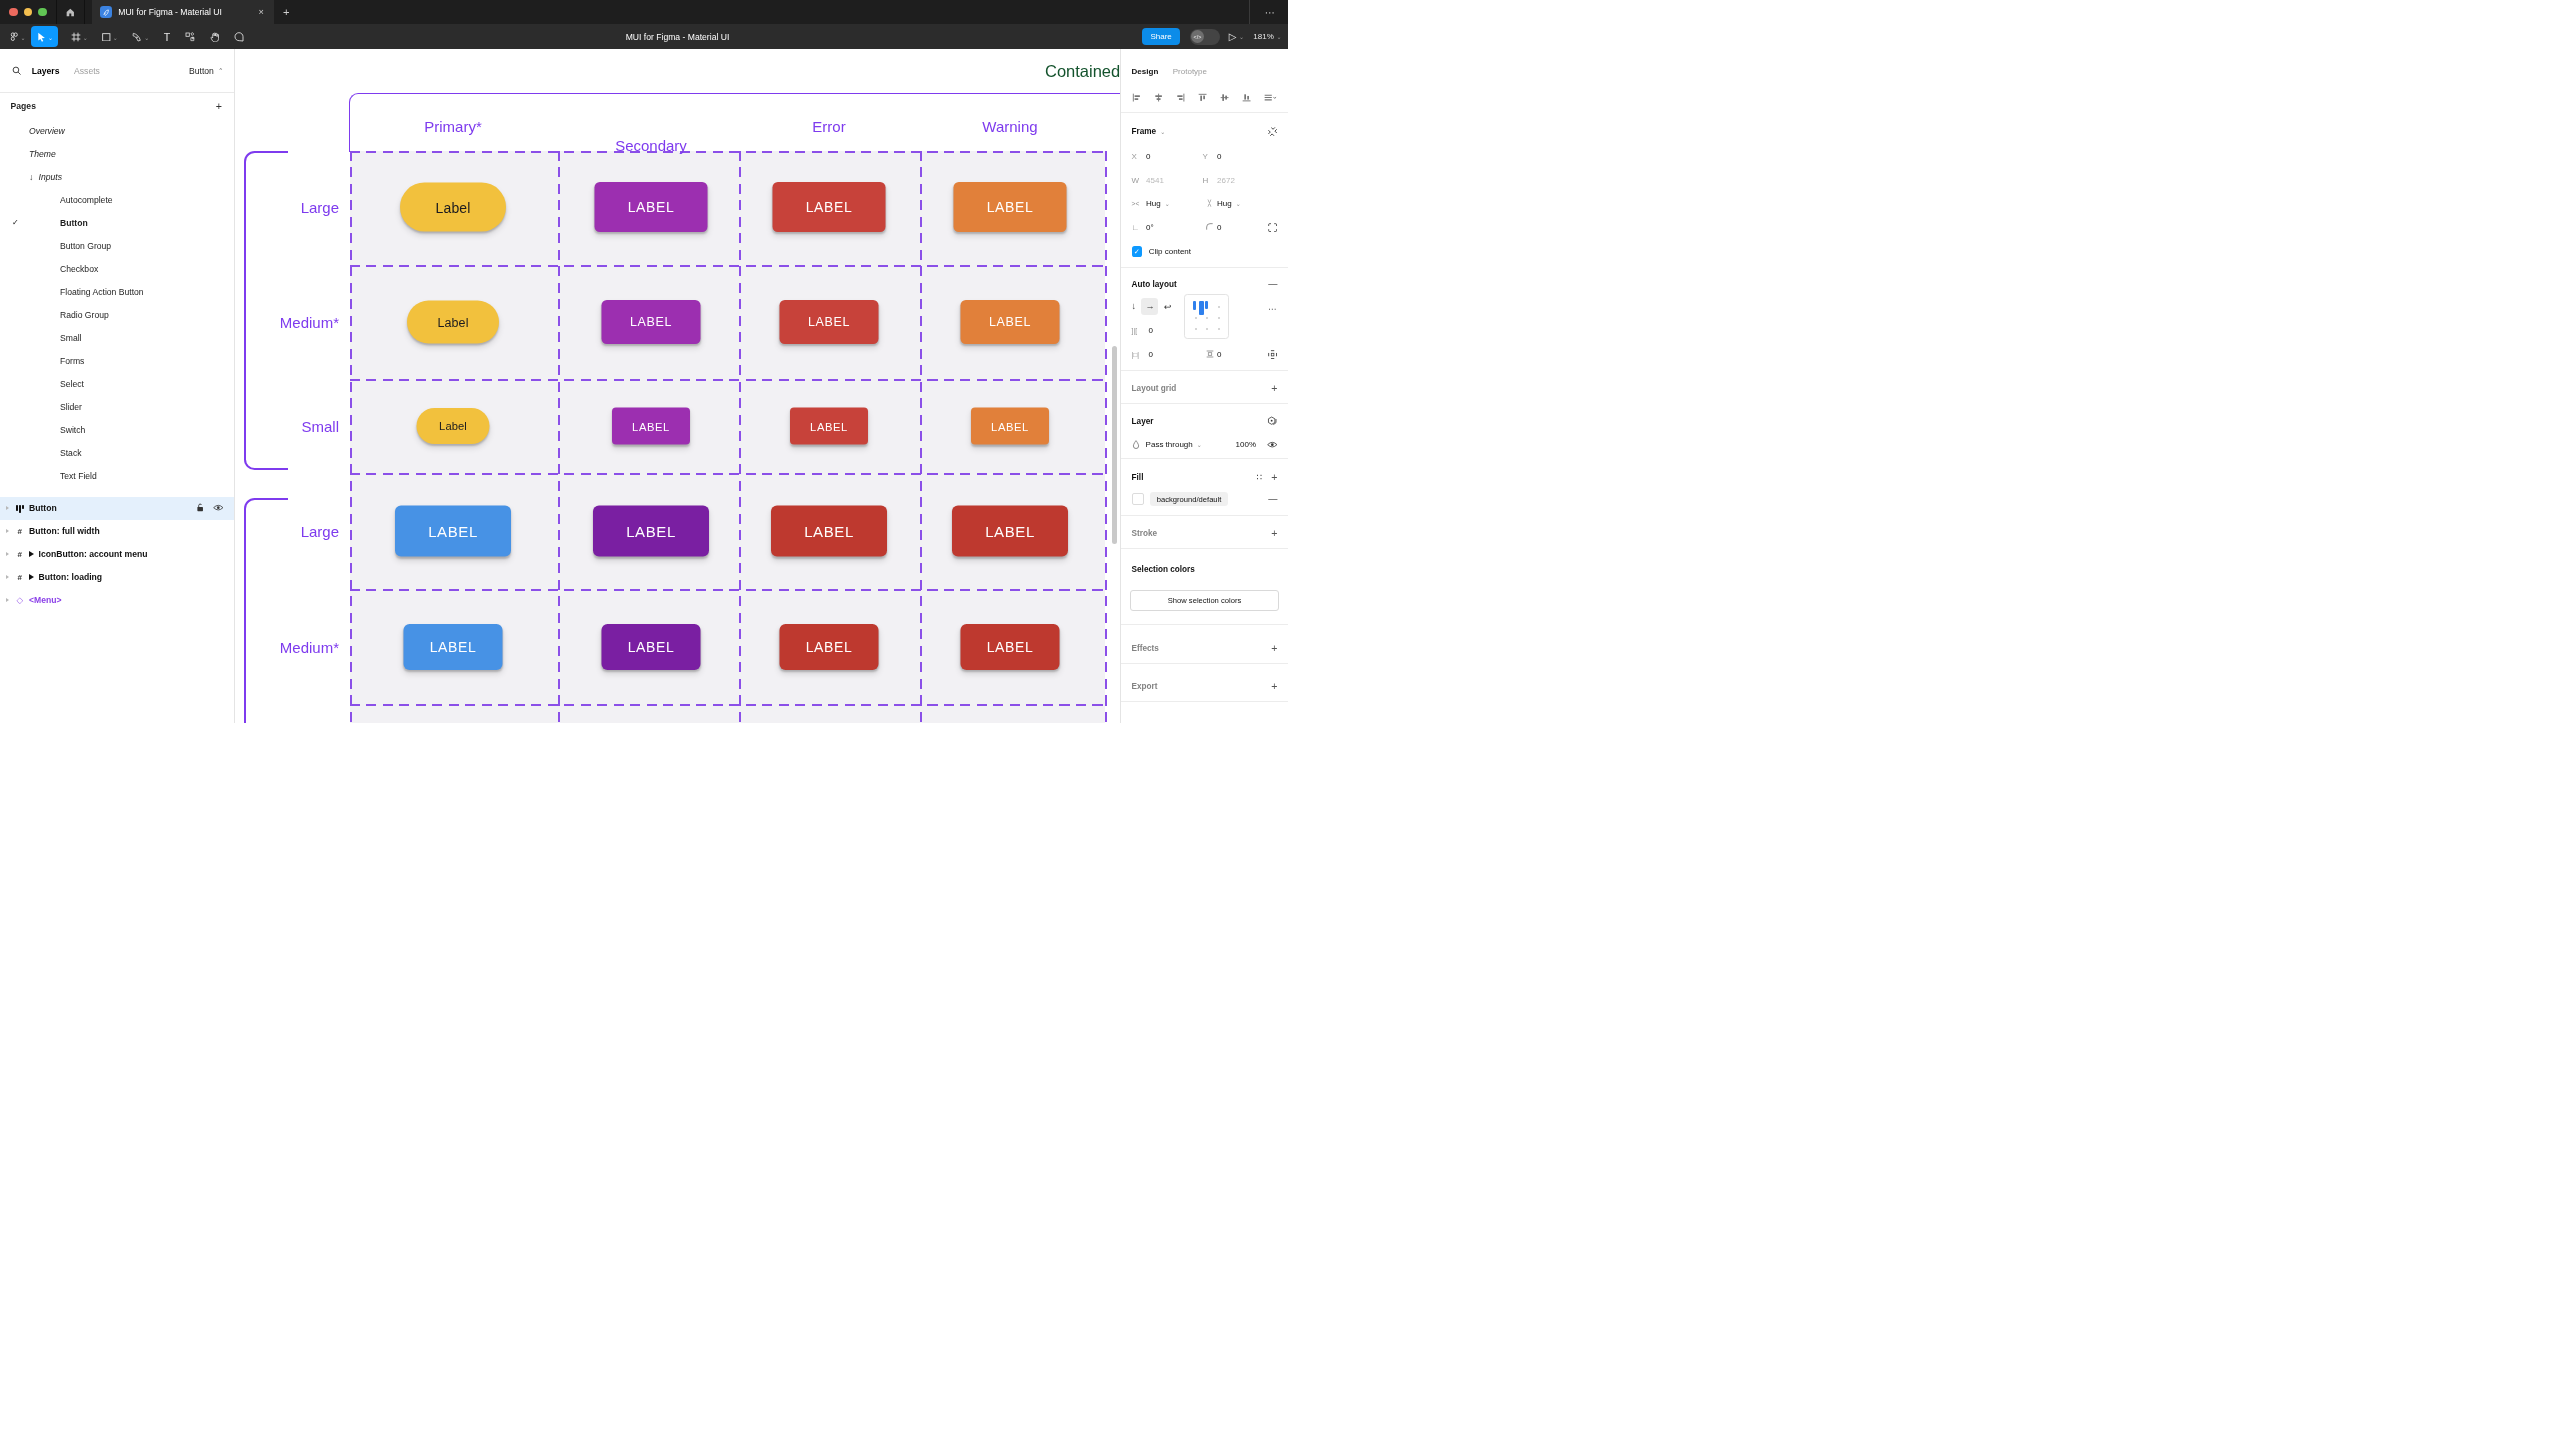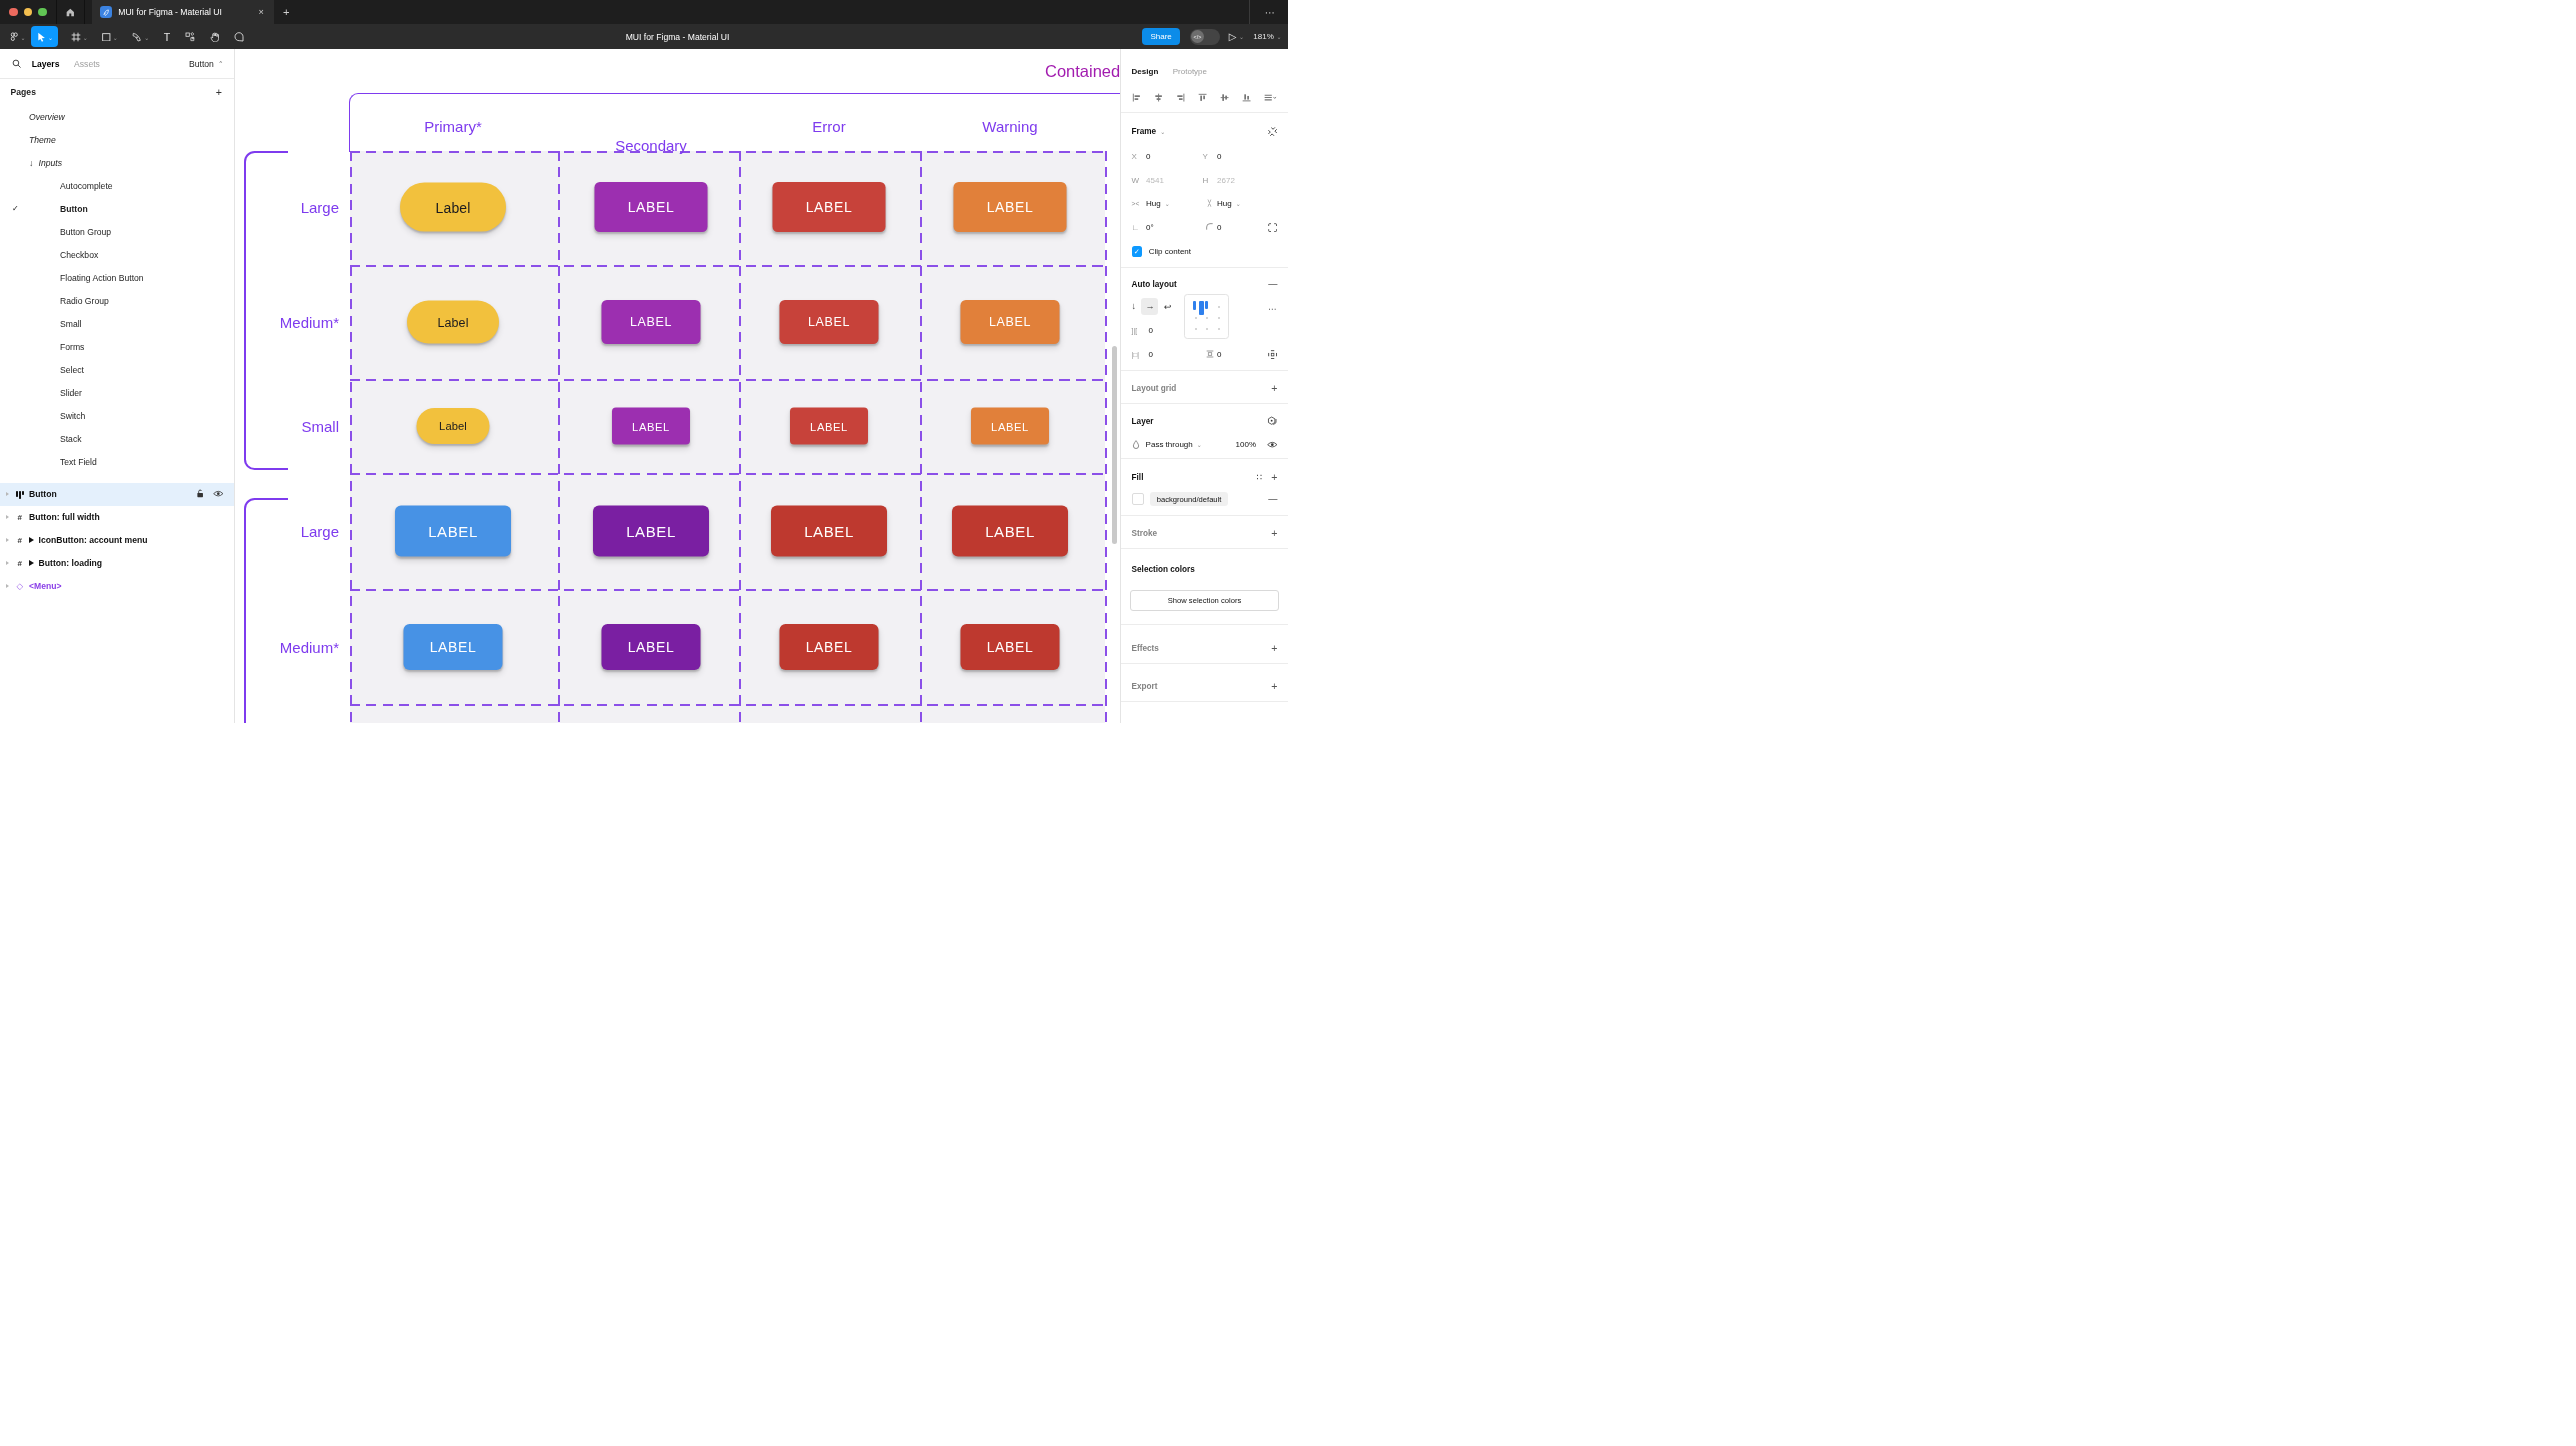--- a/index.html
+++ b/index.html
@@ -32,21 +32,21 @@
   .dev-toggle { width:30px; height:16px; border-radius:8.6px; background:#444444; position:relative; }
   .dev-knob { position:absolute; left:1.3px; top:1.3px; width:13px; height:13px; border-radius:50%; background:#6E6E6E; color:#fff; font-size:5.3px; display:flex; align-items:center; justify-content:center; }
   .play { font-size:10px; color:#E6E6E6; display:flex; gap:2.6px; align-items:center; }
   .zoom-ind { font-size:8px; color:#E6E6E6; display:flex; gap:2.6px; align-items:center; }
 
   
   .main { display:flex; height:674px; }
 
   
   .sidebar { width:235px; background:#fff; border-right:0.7px solid #E4E4E4; font-size:8.6px; color:#1e1e1e; flex:none; position:relative; }
-  .sb-header { height:30px; display:flex; align-items:center; border-bottom:0.7px solid #E9E9E9; padding:0 10.6px 0 12px; gap:6.6px; }
+  .sb-header { height:44px; display:flex; align-items:center; border-bottom:0.7px solid #E9E9E9; padding:0 10.6px 0 12px; gap:6.6px; }
   .sb-tab { padding:2.6px 4px; color:#000; font-weight:700; }
   .sb-tab.inactive { color:#9D9D9D; font-weight:400; }
   .sb-pageselector { margin-left:auto; display:flex; gap:4px; align-items:center; color:#1e1e1e; }
   .sb-pages-head { height:26px; display:flex; align-items:center; padding:0 12px 0 10.6px; font-weight:700; }
   .sb-plus { margin-left:auto; font-size:10.6px; font-weight:400; color:#333; }
   .page-row { height:23px; display:flex; align-items:center; position:relative; }
   .page-row .check { position:absolute; left:12px; font-size:8px; color:#111; }
   .page-label-1 { padding-left:29px;font-style:italic; }
   .page-label-2 { padding-left:60px; }
   .page-prefix { margin-right:5.3px; color:#333; }
@@ -63,21 +63,21 @@
   .lr-diamond { color:#9557E8; font-size:8.6px; }
   .lr-purple { color:#8A3FE8; font-weight:700; }
   .lr-right { position:absolute; right:10.6px; display:flex; gap:8.6px; align-items:center; }
 
   
   .canvas { position:relative; flex:1; overflow:hidden; background:#fff; }
   .grid-bg { position:absolute; background:#F2F1F4; }
   .dashv { position:absolute; width:1.6px; background:repeating-linear-gradient(180deg,#8B4FE8 0 10px,transparent 10px 16.5px); }
   .dashh { position:absolute; height:1.6px; background:repeating-linear-gradient(90deg,#8B4FE8 0 10px,transparent 10px 16.5px); }
   .frame-corner { position:absolute; border-top:1.6px solid #7E3BEE; border-left:1.6px solid #7E3BEE; border-top-left-radius:9.2px; }
-  .frame-title { position:absolute; font-size:16.5px; color:#a21caf; font-weight:500; white-space:nowrap; }
+  .frame-title { position:absolute; font-size:16.5px; color:#14532d; font-weight:500; white-space:nowrap; }
   .col-header { position:absolute; transform:translateX(-50%); font-size:15px; color:#7E3BEE; font-weight:500; white-space:nowrap; }
   .row-label { position:absolute; width:104px; text-align:right; transform:translateY(-50%); font-size:15px; color:#7E3BEE; font-weight:500; }
   .bracket { position:absolute; left:9.2px; width:44px; border:2px solid #7E3BEE; border-right:none; }
   .bracket1 { border-top-left-radius:10.6px; border-bottom-left-radius:10.6px; }
   .bracket2 { border-top-left-radius:10.6px; border-bottom:none; }
   .mui-btn { position:absolute; transform:translate(-50%,-50%); display:flex; align-items:center; justify-content:center; font-weight:500; letter-spacing:0.6px; box-shadow:0 2px 2px rgba(0,0,0,0.2), 0 4px 6px rgba(0,0,0,0.12); white-space:nowrap; }
   .sz-lg  { width:113px; height:50px; border-radius:5.3px;  font-size:14px; }
   .sz-lg.pill  { width:106px; height:49px; border-radius:25px; letter-spacing:0.1px; }
   .sz-md  { width:99px; height:44px; border-radius:5.3px;  font-size:12.5px; }
   .sz-md.pill  { width:92px; height:43px; border-radius:22px; letter-spacing:0.1px; }

